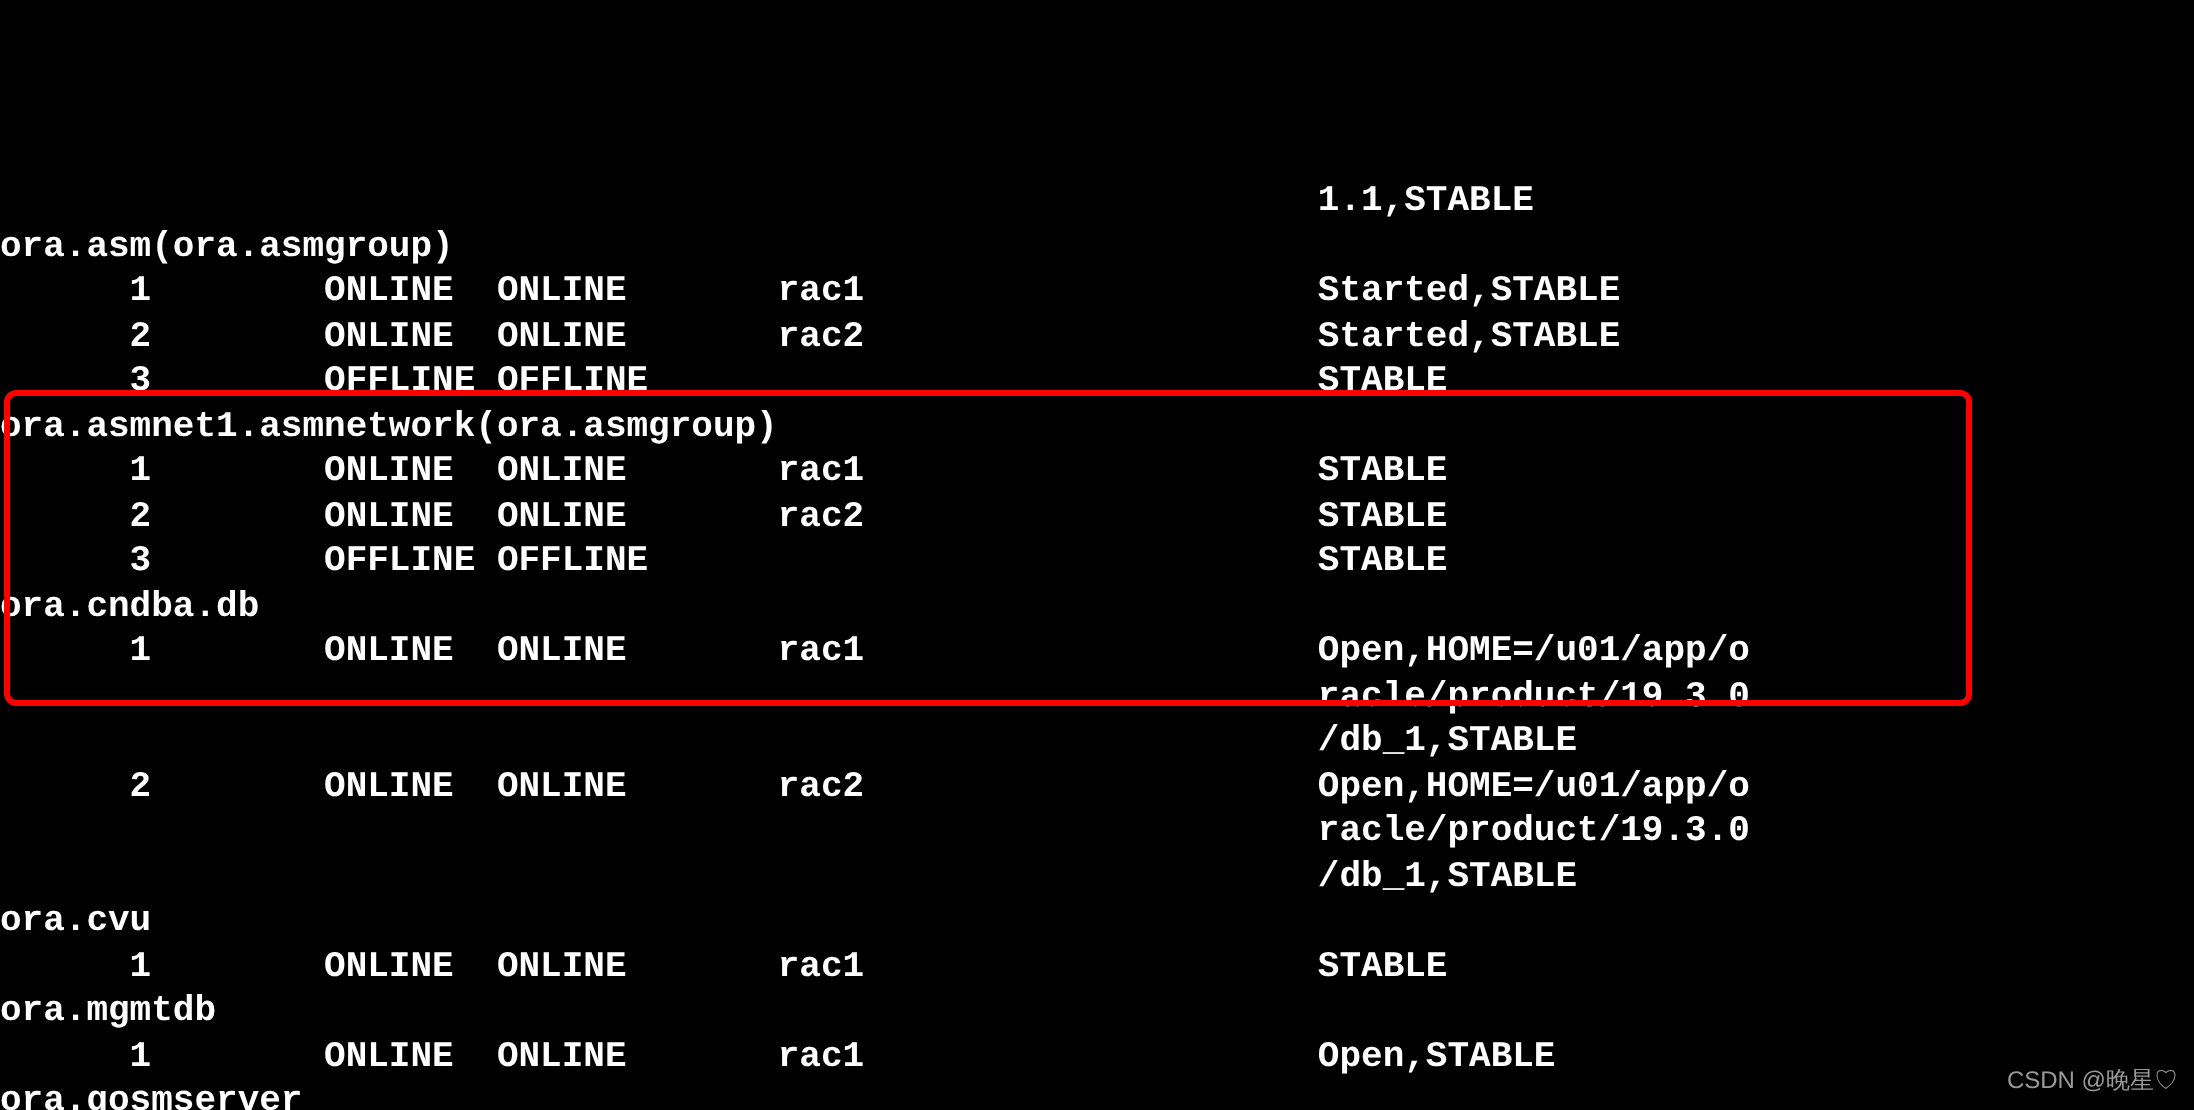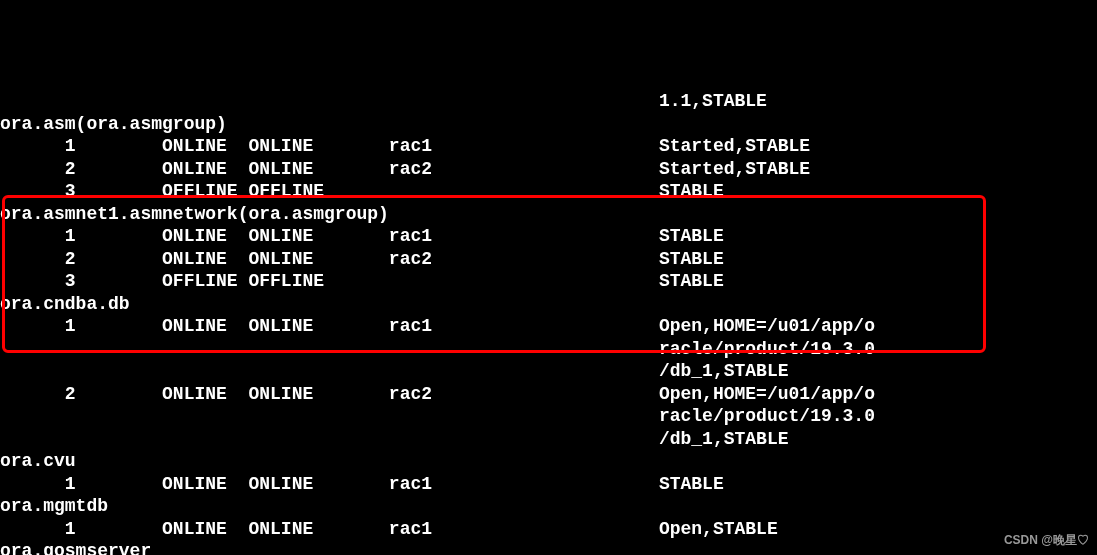--- a/index.html
+++ b/index.html
@@ -32,21 +32,21 @@
       width: 984px;
       height: 158px;
       pointer-events: none;
     }
     .watermark {
       position: absolute;
       bottom: 4px;
       right: 8px;
       color: #999;
       font-size: 12px;
-      font-weight: bold;
+      font-weight: normal;
       font-family: Arial, sans-serif;
     }
   </style>
 </head>
 <body>
 
 
 
 <div class="terminal" id="terminal">                                                             1.1,STABLE
 ora.asm(ora.asmgroup)

